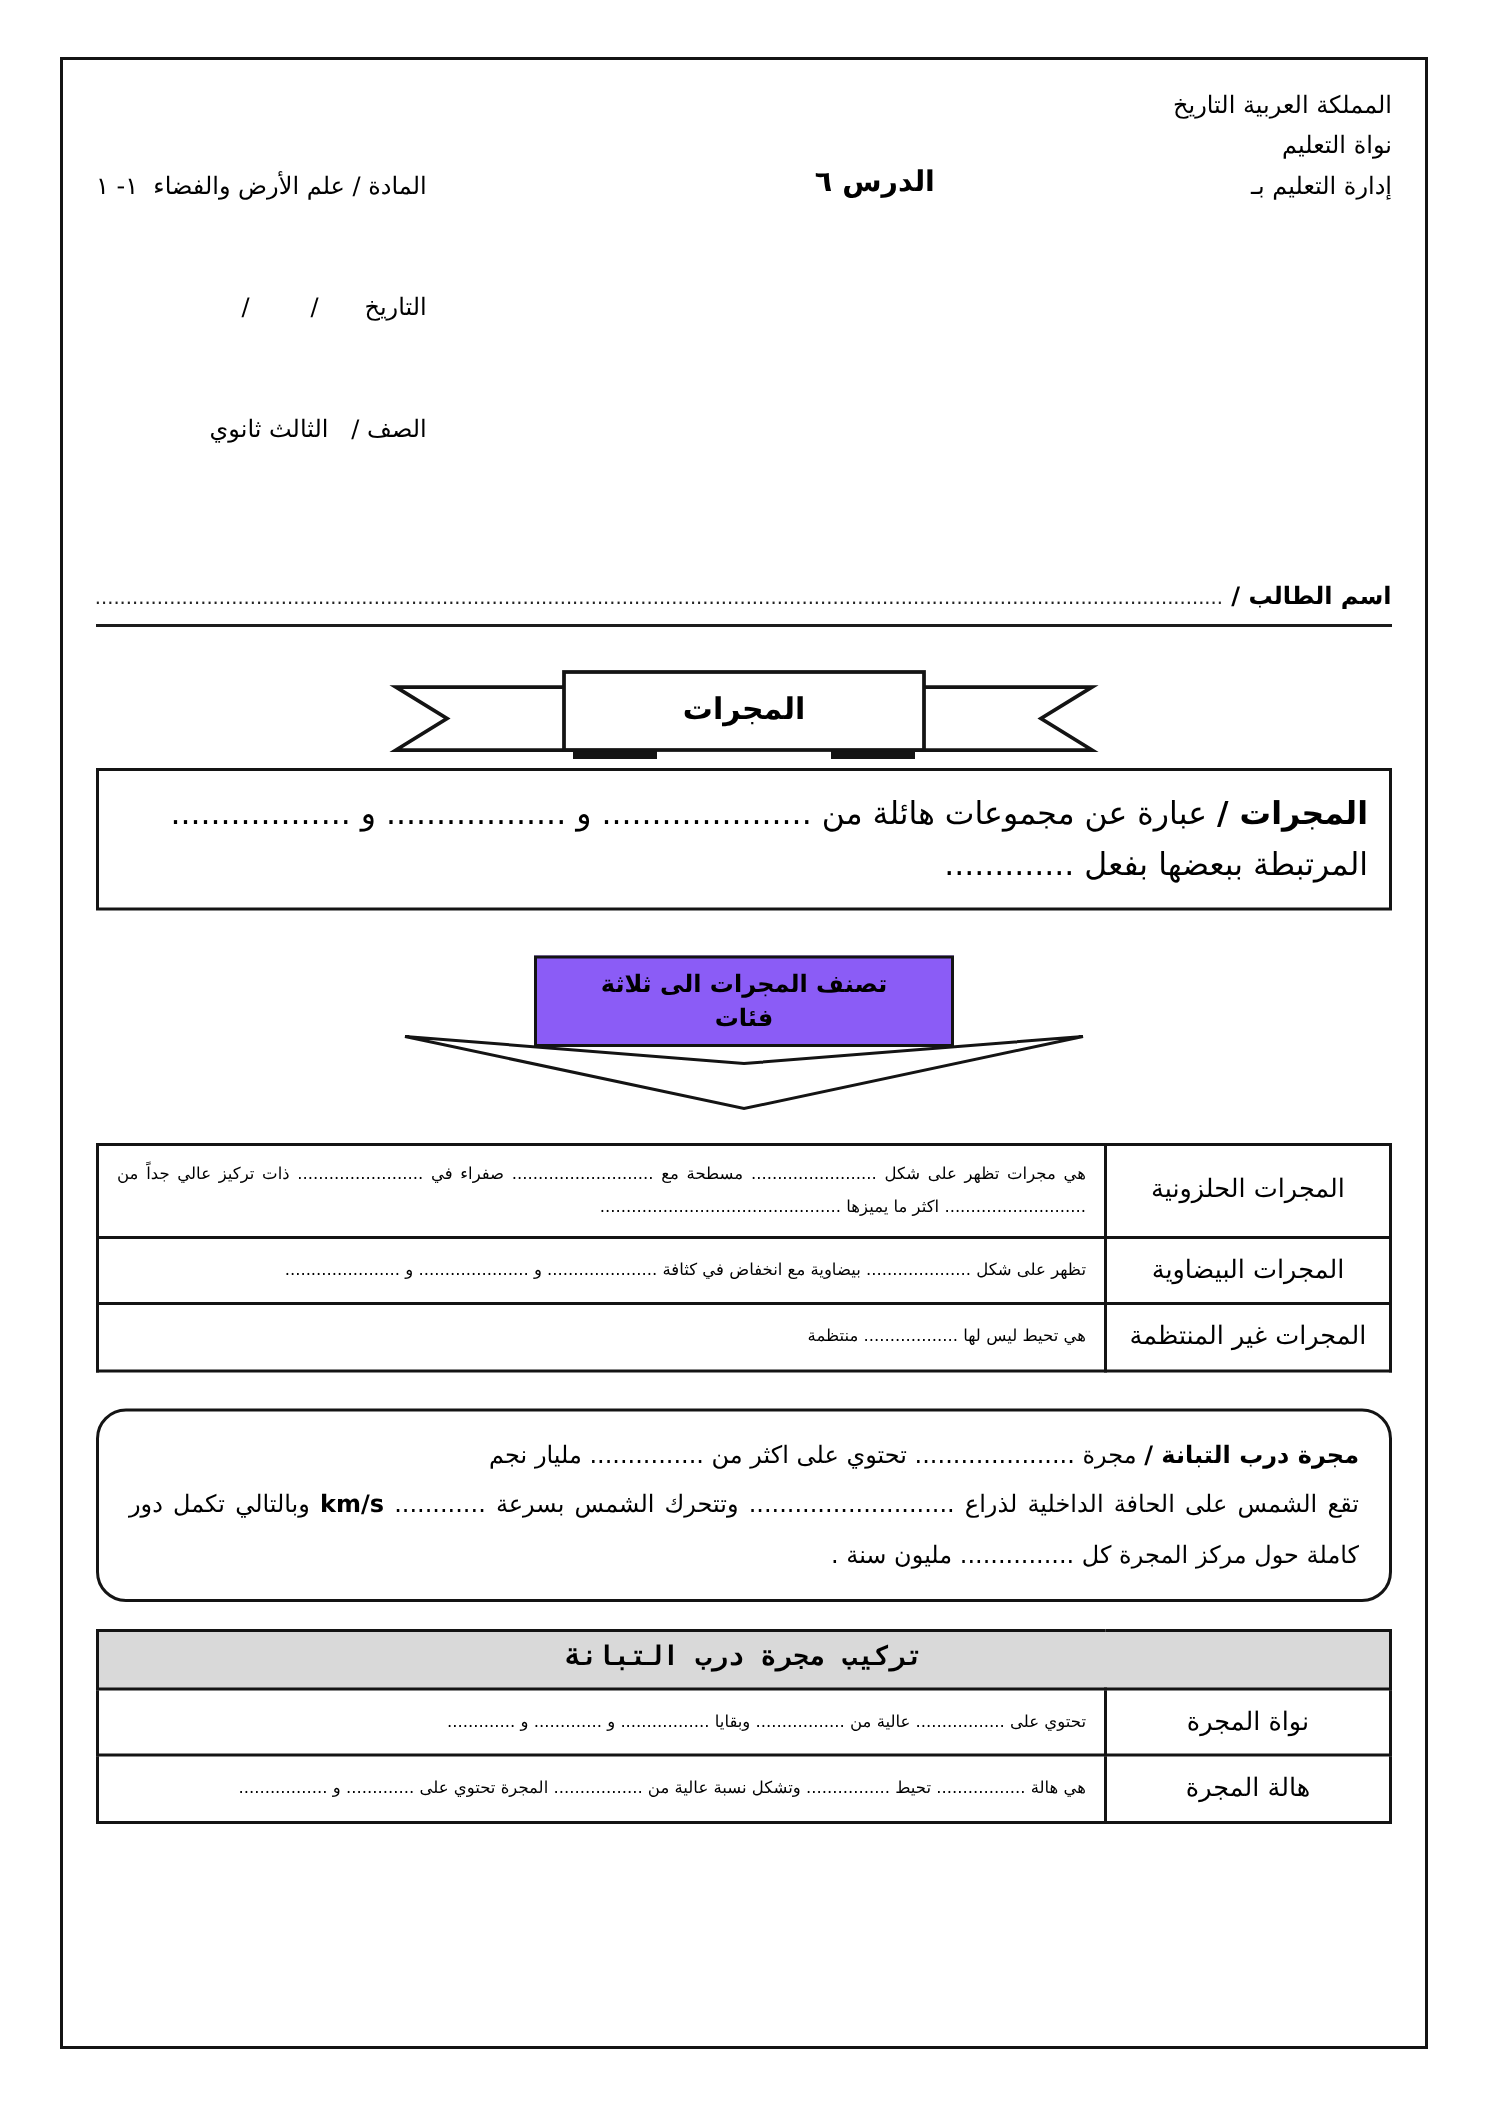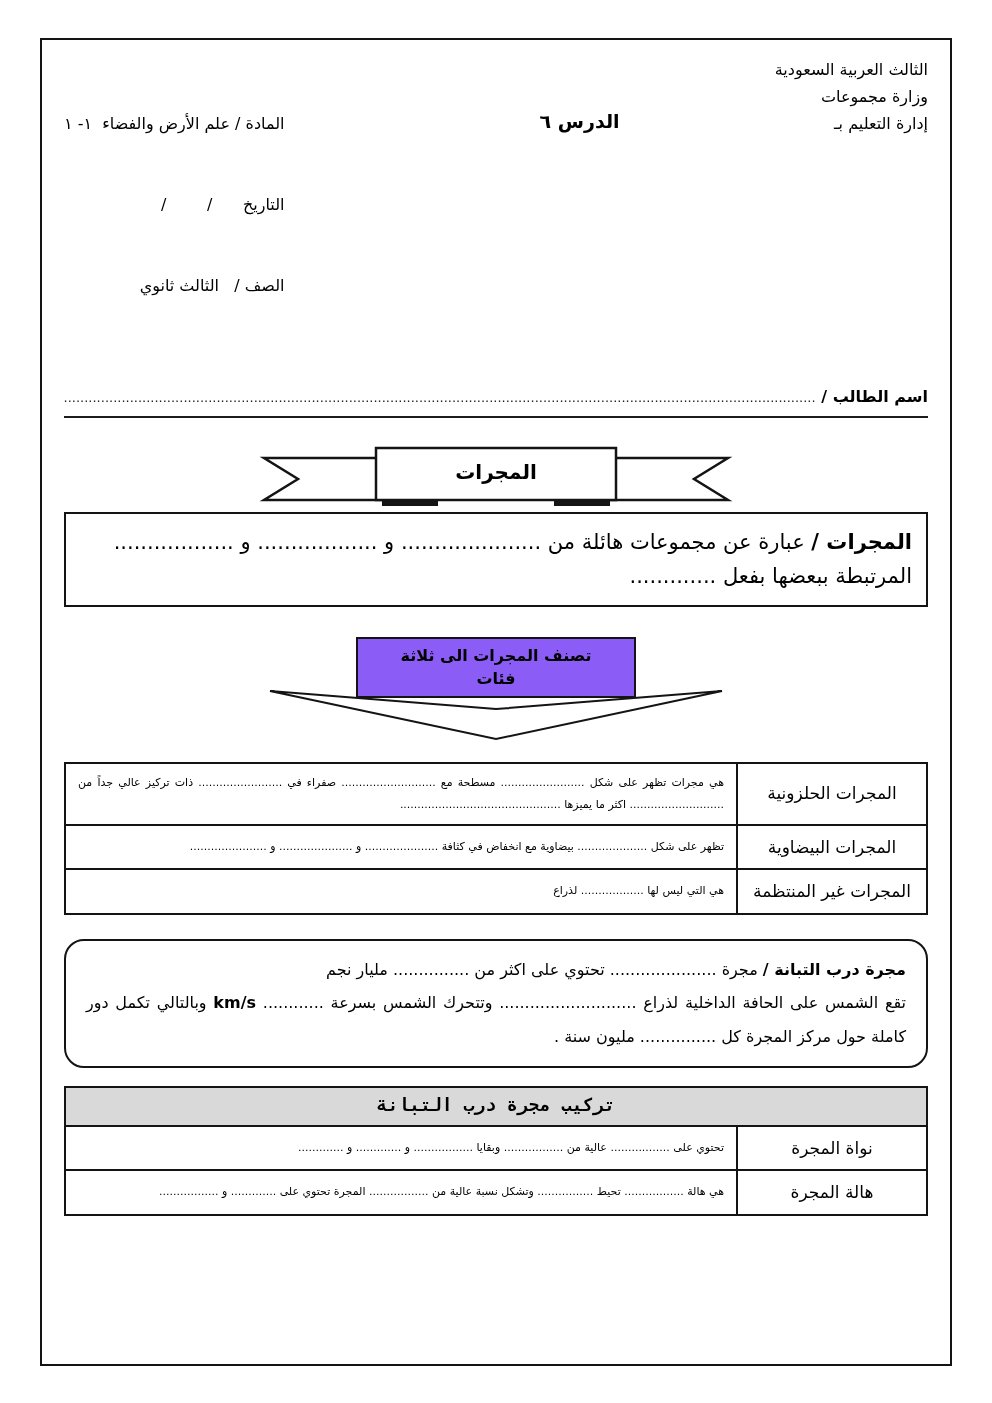--- a/index.html
+++ b/index.html
@@ -90,22 +90,22 @@
   }
 </style>
 </head>
 <body>
 
 <div class="page">
   <div class="frame">
 
     <header class="top-header">
       <div class="hdr-col hdr-org">
-        <div>الثالث العربية السعودية</div>
-        <div>وزارة مجموعات</div>
+        <div>المملكة العربية التاريخ</div>
+        <div>نواة التعليم</div>
         <div>إدارة التعليم بـ</div>
       </div>
       <div class="hdr-col hdr-center">
         <div class="lesson">الدرس ٦</div>
       </div>
       <div class="hdr-col hdr-meta">
         <div>المادة / علم الأرض والفضاء  ١- ١</div>
         <div>التاريخ      /        /</div>
         <div>الصف /   الثالث ثانوي</div>
       </div>
@@ -143,21 +143,21 @@
         <tr>
           <td class="cat-cell">المجرات الحلزونية</td>
           <td class="content-cell">هي مجرات تظهر على شكل ........................ مسطحة مع ........................... صفراء في ........................ ذات تركيز عالي جداً من ........................... اكثر ما يميزها ..............................................</td>
         </tr>
         <tr>
           <td class="cat-cell">المجرات البيضاوية</td>
           <td class="content-cell">تظهر على شكل .................... بيضاوية مع انخفاض في كثافة ..................... و ..................... و ......................</td>
         </tr>
         <tr>
           <td class="cat-cell">المجرات غير المنتظمة</td>
-          <td class="content-cell">هي التي ليس لها .................. لذراع</td>
+          <td class="content-cell">هي تحيط ليس لها .................. منتظمة</td>
         </tr>
       </tbody>
     </table>
 
     <div class="round-box">
       <p><span class="bold">مجرة درب التبانة /</span><span> مجرة ..................... تحتوي على اكثر من ............... مليار نجم</span></p>
       <p><span>تقع الشمس على الحافة الداخلية لذراع ........................... وتتحرك الشمس بسرعة ............ </span><span class="bold">km/s</span><span> وبالتالي تكمل دور كاملة حول مركز المجرة كل ............... مليون سنة .</span></p>
     </div>
 
     <table class="struct-table">

